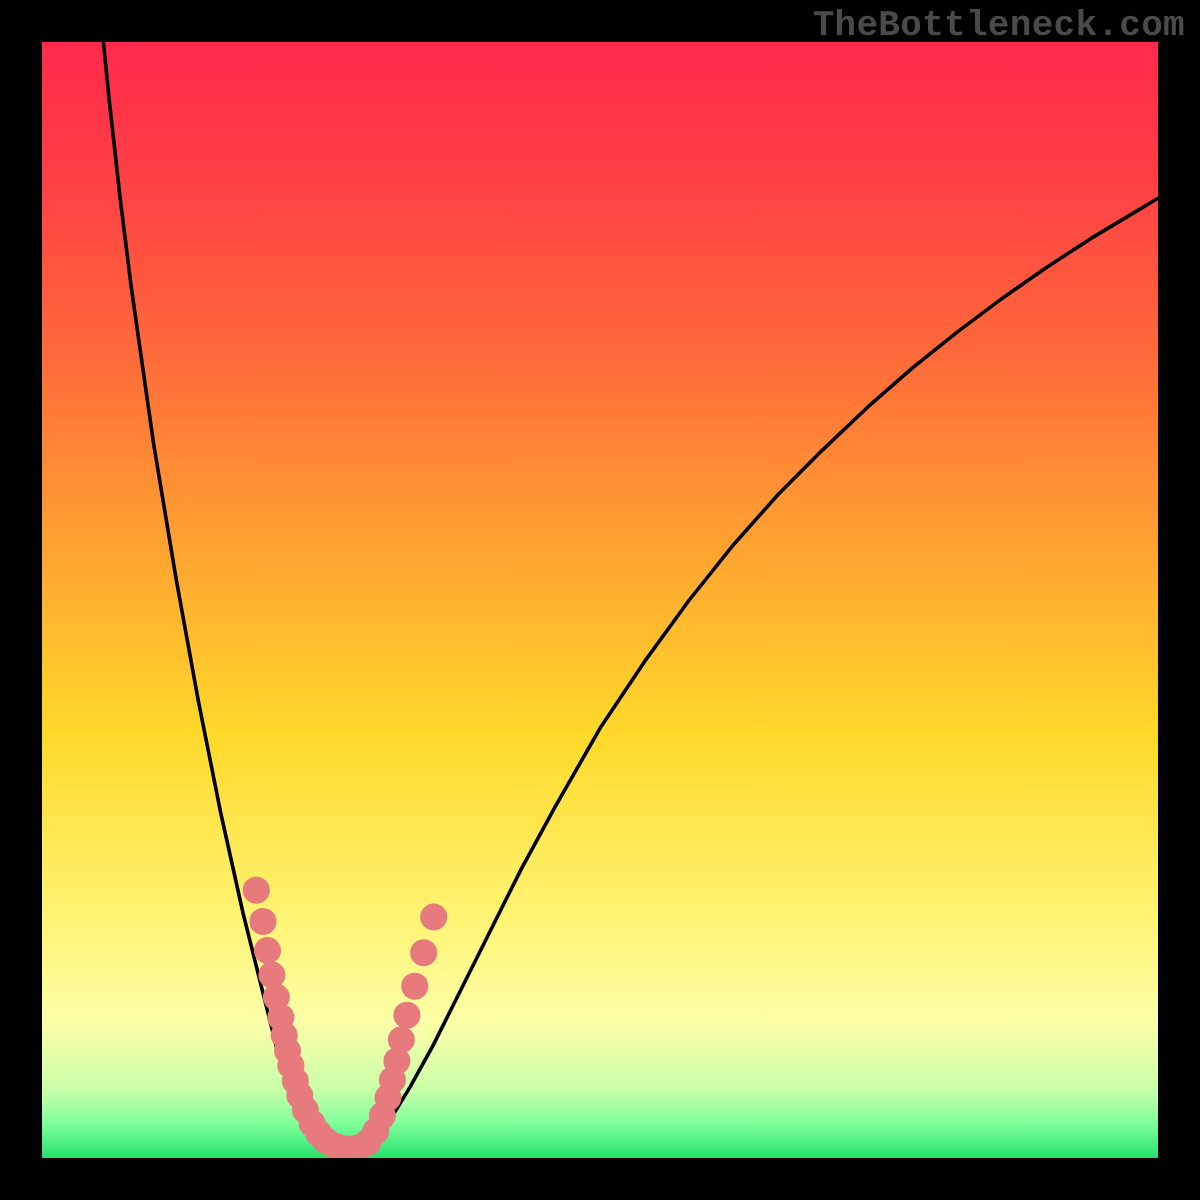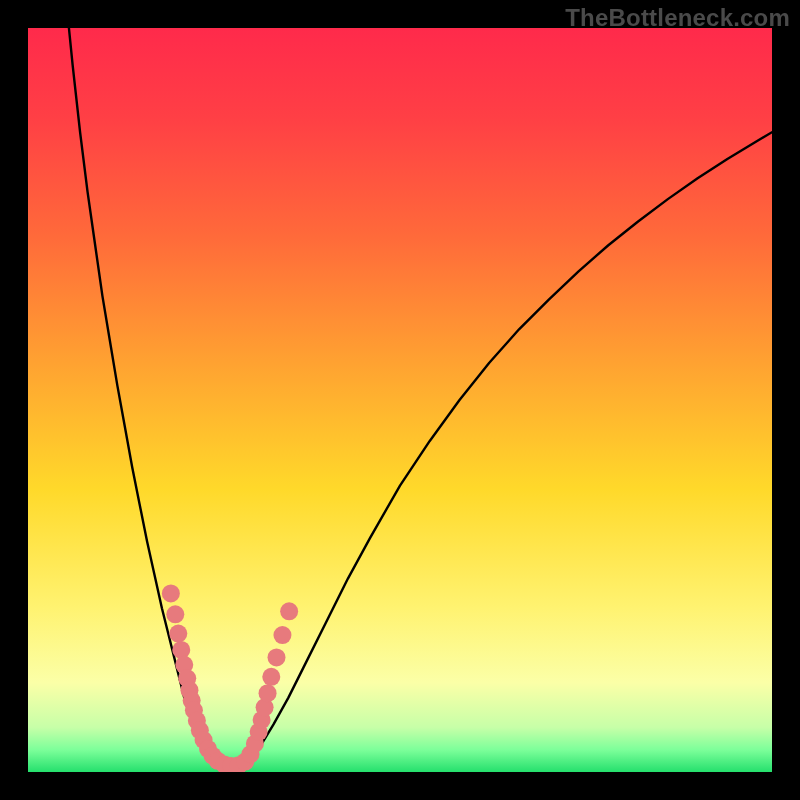--- a/index.html
+++ b/index.html
@@ -23,21 +23,21 @@
     left: 28px;
     top: 28px;
     width: 744px;
     height: 744px;
     overflow: hidden;
   }
   .watermark {
     position: absolute;
     top: 4px;
     right: 10px;
-    font-family: Liberation Sans, sans-serif;
+    font-family: Liberation Mono, monospace;
     font-size: 24px;
     font-weight: 600;
     color: #4a4a4a;
     letter-spacing: 0.2px;
     user-select: none;
   }
 </style>
 </head>
 <body>
 <div class="frame">

